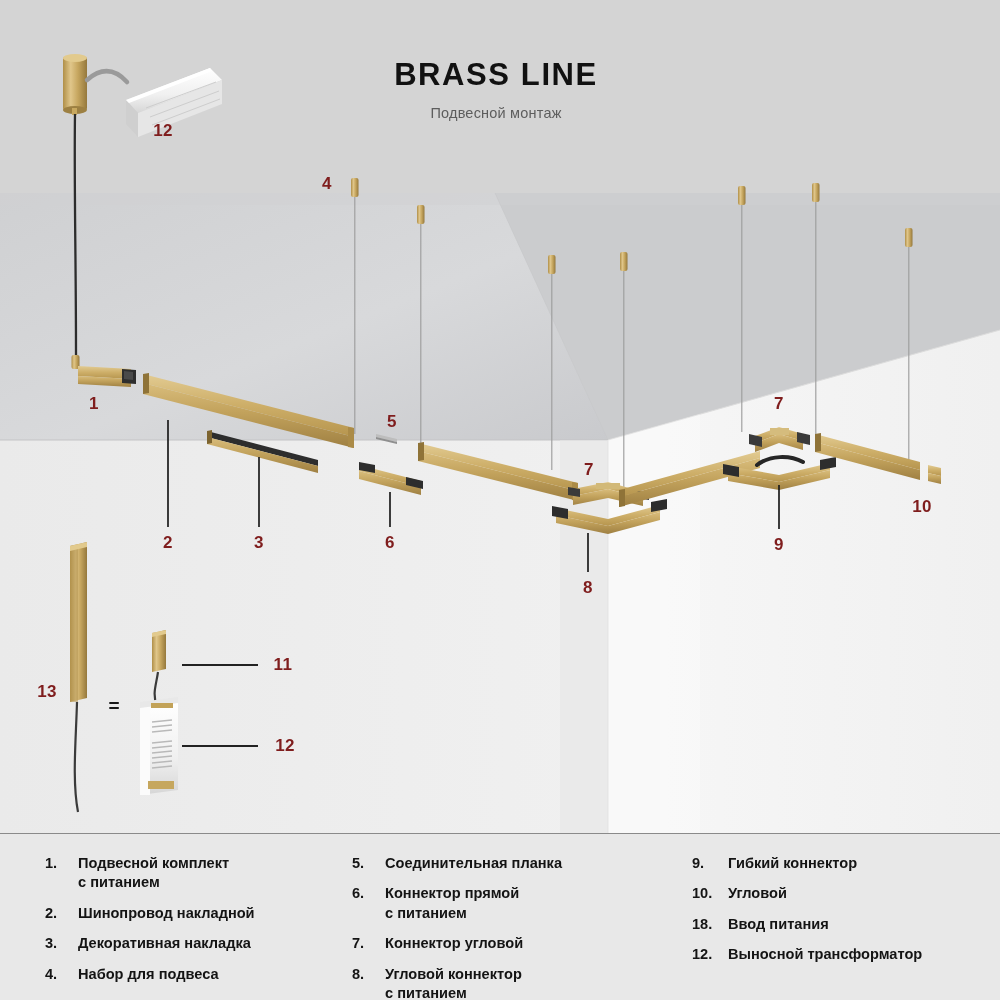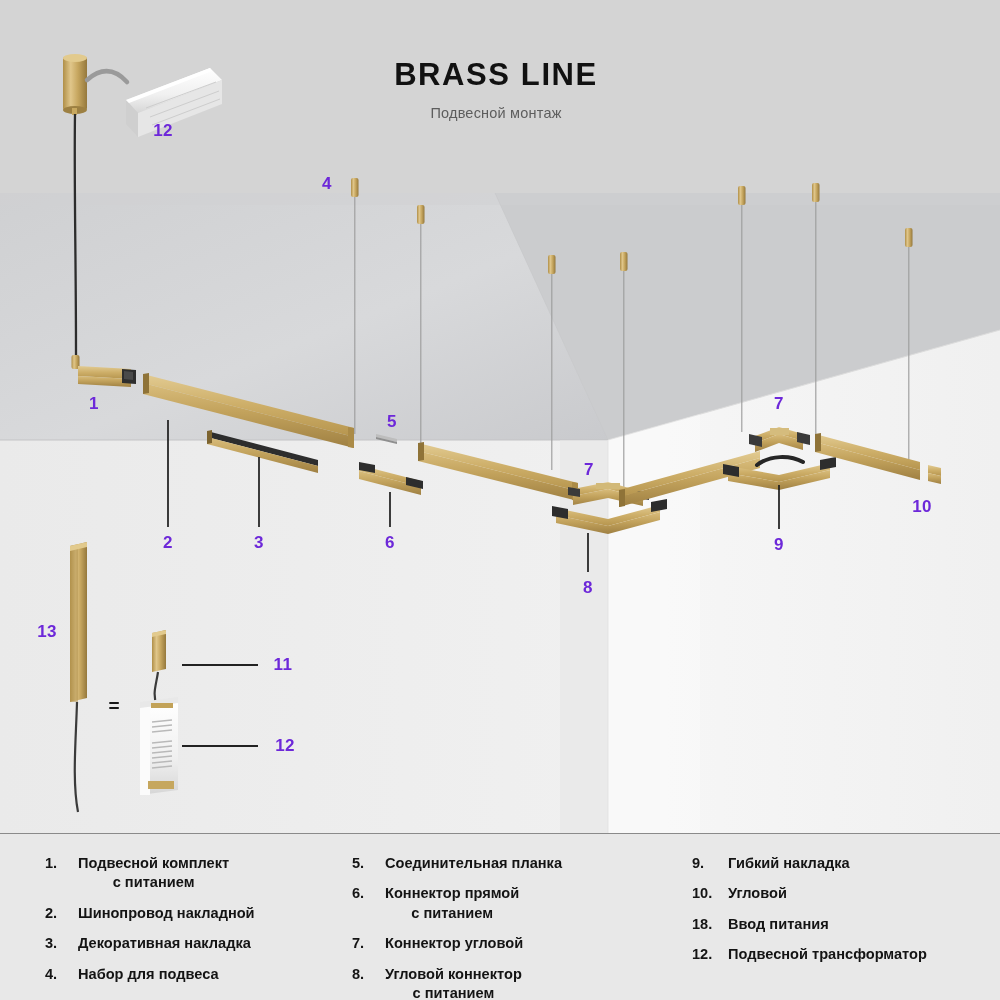--- a/index.html
+++ b/index.html
@@ -23,21 +23,21 @@
   .subtitle {
     margin-top: 13px;
     font-size: 14.5px; font-weight: 400; color: #5d5d5d; letter-spacing: .2px;
   }
 
   .svgwrap { position: absolute; inset: 0; }
 
   
   .lbl {
     position: absolute; z-index: 30;
-    font-size: 17px; font-weight: 700; color: #6d28d9;
+    font-size: 17px; font-weight: 700; color: #7f1d1d;
     letter-spacing: .4px;
     transform: translate(-50%, -50%);
     white-space: nowrap;
   }
   .eq {
     position: absolute; z-index: 30;
     font-size: 19px; font-weight: 700; color: #1a1a1a;
     transform: translate(-50%,-50%);
   }
 
@@ -53,21 +53,21 @@
   .legend-col.c2 { width: 340px; padding-left: 0px; }
   .legend-col.c3 { width: 308px; padding-left: 0px; }
   .legend-item {
     display: flex; align-items: flex-start;
     margin-bottom: 11px;
     font-size: 14.6px; font-weight: 700; color: #141414;
     line-height: 1.33;
   }
   .legend-num { width: 33px; flex: none; }
   .legend-num.wide { width: 36px; }
-  .legend-text { white-space: pre-line; text-align: center; }
+  .legend-text { white-space: pre-line; }
 </style>
 </head>
 <body>
 
 <div id="root">
 
   <div class="scene">
     <div class="scene-bg"></div>
 
     <div class="svgwrap">
@@ -325,21 +325,21 @@
     <div class="lbl" style="left:94px;   top:404px;">1</div>
     <div class="lbl" style="left:392px;  top:422px;">5</div>
     <div class="lbl" style="left:589px;  top:470px;">7</div>
     <div class="lbl" style="left:779px;  top:404px;">7</div>
     <div class="lbl" style="left:168px;  top:543px;">2</div>
     <div class="lbl" style="left:259px;  top:543px;">3</div>
     <div class="lbl" style="left:390px;  top:543px;">6</div>
     <div class="lbl" style="left:588px;  top:588px;">8</div>
     <div class="lbl" style="left:779px;  top:545px;">9</div>
     <div class="lbl" style="left:922px;  top:507px;">10</div>
-    <div class="lbl" style="left:47px;   top:632px;">13</div>
+    <div class="lbl" style="left:47px;   top:692px;">13</div>
     <div class="lbl" style="left:283px;  top:665px;text-align:right;">11</div>
     <div class="lbl" style="left:285px;  top:746px;">12</div>
 
     <div class="eq" style="left:114px; top:706px;">=</div>
 
     <div class="header">
       <div class="title">BRASS LINE</div>
       <div class="subtitle">Подвесной монтаж</div>
     </div>
   </div>
@@ -384,32 +384,32 @@
         <div class="legend-item">
           <span class="legend-num">8.</span>
           <span class="legend-text">Угловой коннектор
 с питанием</span>
         </div>
       </div>
 
       <div class="legend-col c3">
         <div class="legend-item">
           <span class="legend-num wide">9.</span>
-          <span class="legend-text">Гибкий накладка</span>
+          <span class="legend-text">Гибкий коннектор</span>
         </div>
         <div class="legend-item">
           <span class="legend-num wide">10.</span>
           <span class="legend-text">Угловой</span>
         </div>
         <div class="legend-item">
           <span class="legend-num wide">18.</span>
           <span class="legend-text">Ввод питания</span>
         </div>
         <div class="legend-item">
           <span class="legend-num wide">12.</span>
-          <span class="legend-text">Подвесной трансформатор</span>
+          <span class="legend-text">Выносной трансформатор</span>
         </div>
       </div>
 
     </div>
   </div>
 
 </div>
 
 </body></html>

